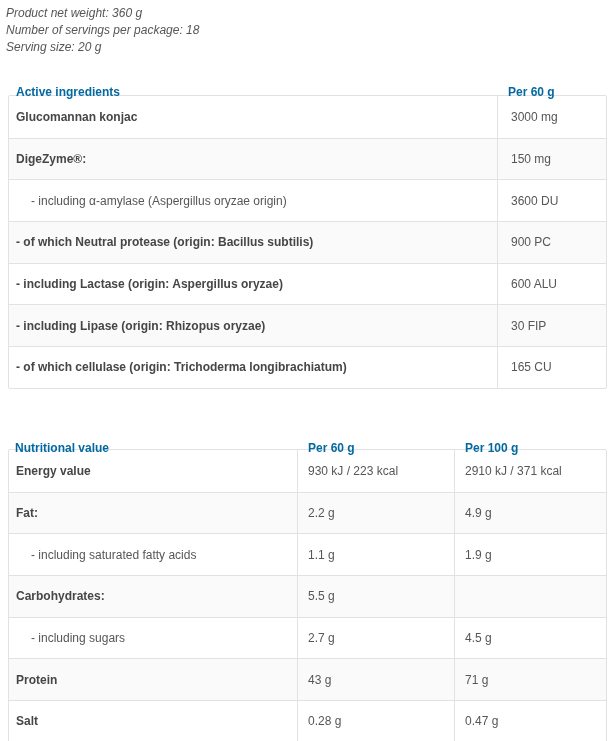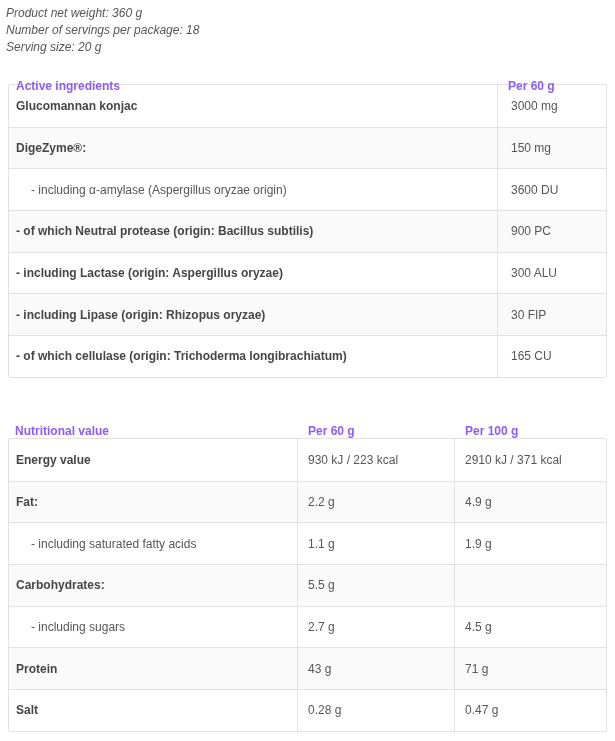--- a/index.html
+++ b/index.html
@@ -7,35 +7,35 @@
     width:615px;height:741px;background:#ffffff;
     font-family:"Liberation Sans",sans-serif;
     font-size:12px;color:#565656;
     -webkit-font-smoothing:antialiased;
   }
   .top-info{padding:5px 0 0 6px;line-height:17px;}
   .info-line{white-space:nowrap;font-style:italic;}
 
   .thead{position:relative;height:13px;}
   .thead .th{
-    position:absolute;top:12px;font-weight:bold;color:#8b5cf6;white-space:nowrap;
+    position:absolute;top:18px;font-weight:bold;color:#0369a1;white-space:nowrap;
   }
   #thead1{margin-top:11px;}
   #thead1 .th-label{left:16px;}
   #thead1 .th-c1{left:508px;}
   #thead2{margin-top:34px;}
   #thead2 .th-label{left:15px;}
   #thead2 .th-c1{left:308px;}
   #thead2 .th-c2{left:465px;}
 
   .tbl{
     width:599px;margin-left:8px;box-sizing:border-box;
     border:1px solid #e2e2e2;border-radius:2px;background:#ffffff;
   }
-  #tbl1{margin-top:4px;text-align:center;}
+  #tbl1{margin-top:15px;text-align:center;}
   #tbl2{margin-top:13px;}
   .row{display:grid;height:41.7px;box-sizing:border-box;}
   .row + .row{border-top:1px solid #e2e2e2;}
   .row:nth-child(even){background:#fafafa;}
   #tbl1 .row{grid-template-columns:489px 1fr;}
   #tbl2 .row{grid-template-columns:289px 157px 1fr;}
   .cell{
     display:flex;align-items:center;box-sizing:border-box;
     white-space:nowrap;overflow:hidden;
   }
@@ -74,21 +74,21 @@
     <div class="row">
       <div class="cell c-label indent">- including α-amylase (Aspergillus oryzae origin)</div>
       <div class="cell c-val">3600 DU</div>
     </div>
     <div class="row">
       <div class="cell c-label bold">- of which Neutral protease (origin: Bacillus subtilis)</div>
       <div class="cell c-val">900 PC</div>
     </div>
     <div class="row">
       <div class="cell c-label bold">- including Lactase (origin: Aspergillus oryzae)</div>
-      <div class="cell c-val">300 ALU</div>
+      <div class="cell c-val">600 ALU</div>
     </div>
     <div class="row">
       <div class="cell c-label bold">- including Lipase (origin: Rhizopus oryzae)</div>
       <div class="cell c-val">30 FIP</div>
     </div>
     <div class="row">
       <div class="cell c-label bold">- of which cellulase (origin: Trichoderma longibrachiatum)</div>
       <div class="cell c-val">165 CU</div>
     </div>
   </div>

